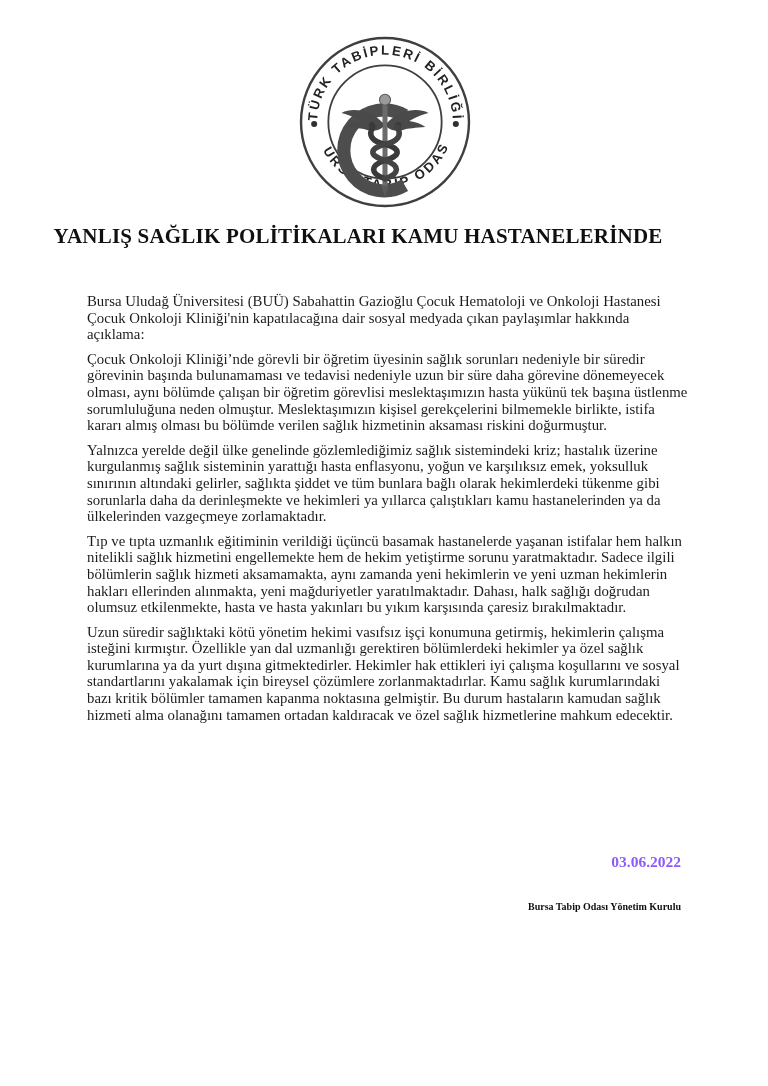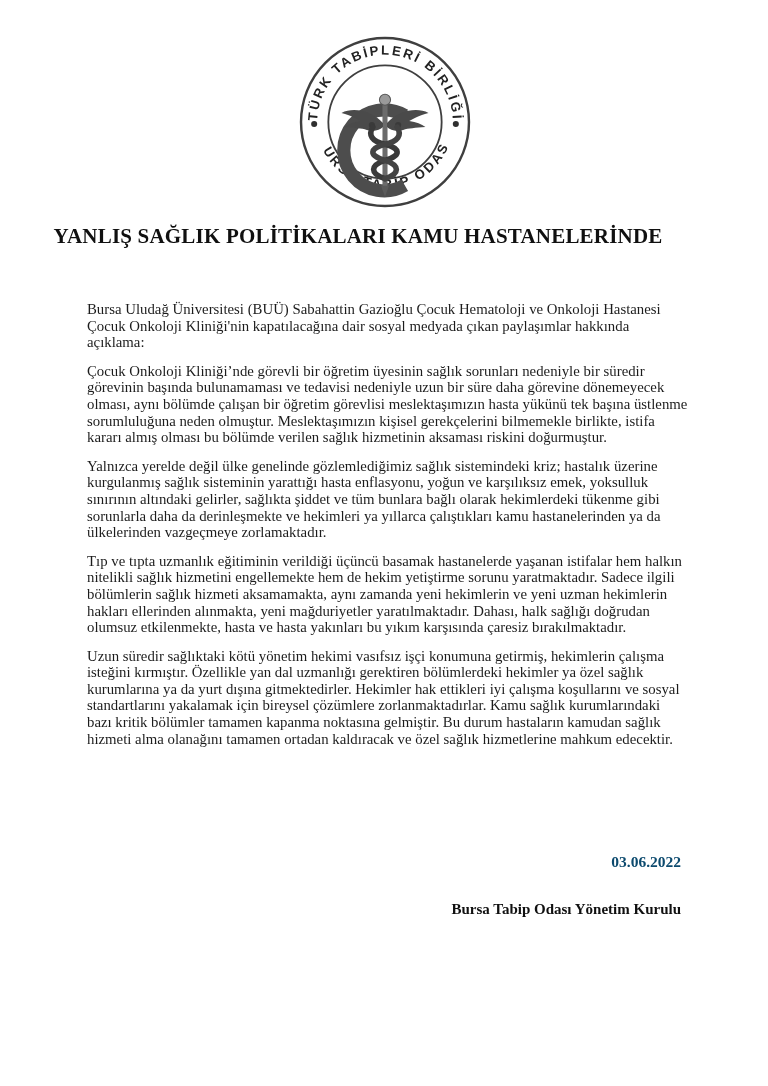--- a/index.html
+++ b/index.html
@@ -49,35 +49,35 @@
   .body-text {
     position: absolute;
     top: 289px;
     left: 87px;
     width: 601px;
     font-size: 14.8px;
     line-height: 16.6px;
     color: #1c1c1c;
     text-align: left;
   }
-  .body-text p { margin: 12px 0 8px 0; }
+  .body-text p { margin: 4px 0 8px 0; }
   .date-line {
     position: absolute;
     top: 853px;
     right: 87px;
     font-weight: bold;
     font-size: 15.5px;
-    color: #0c4a6e;
+    color: #8b5cf6;
   }
   .signature-line {
     position: absolute;
     top: 901px;
     right: 87px;
     font-weight: bold;
-    font-size: 15px;
+    font-size: 10px;
     color: #101010;
   }
 </style>
 </head>
 <body>
 
 <div class="page">
 
   <div class="logo">
     <svg viewBox="0 0 170 170" xmlns="http://www.w3.org/2000/svg" xmlns:xlink="http://www.w3.org/1999/xlink">

